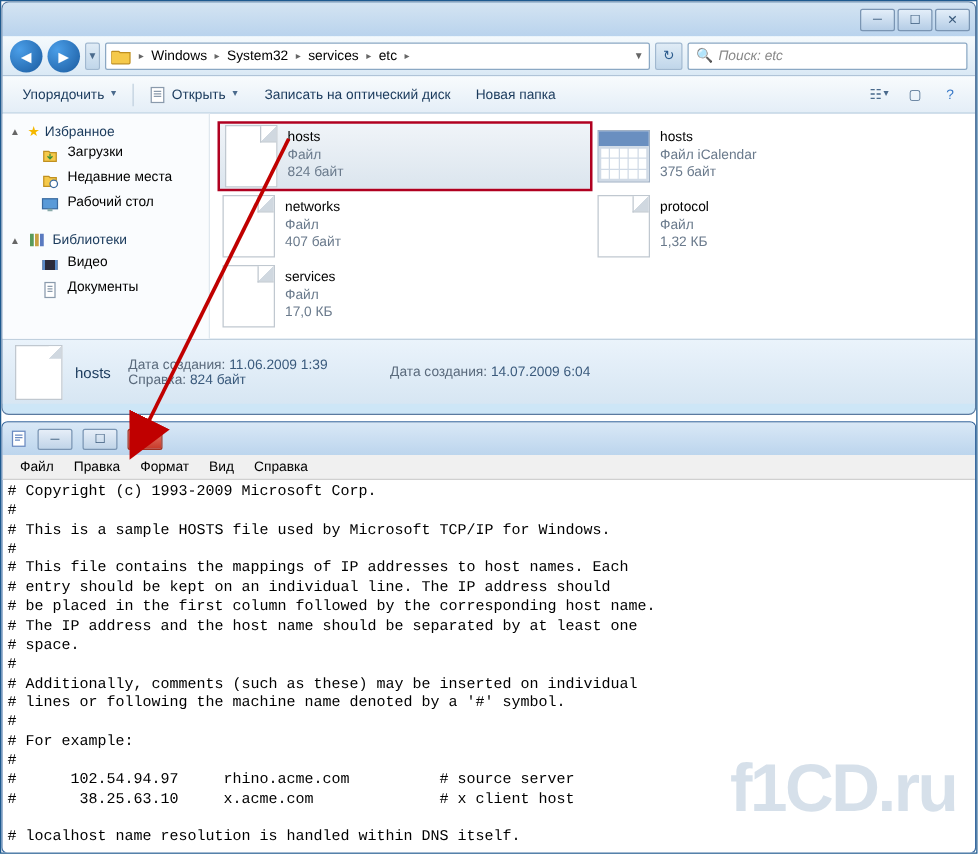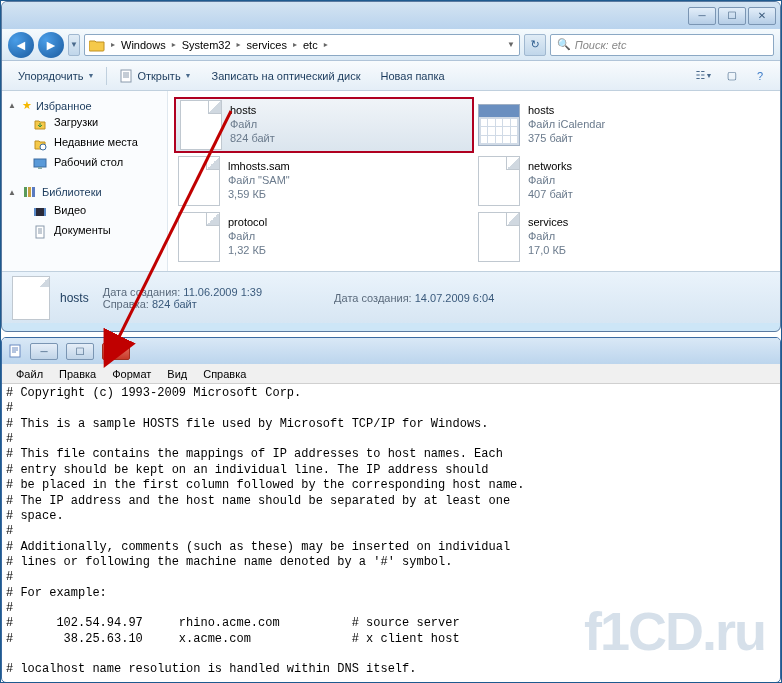--- a/index.html
+++ b/index.html
@@ -239,28 +239,20 @@
           </div>
           <div class="fileinfo">
             <span class="fname">hosts</span>
             <span class="ftype">Файл iCalendar</span>
             <span class="fsize">375 байт</span>
           </div>
         </div>
         <div class="fileitem">
           <div class="fileicon"></div>
           <div class="fileinfo">
-            <span class="fname">lmhosts.sam</span>
-            <span class="ftype">Файл "SAM"</span>
-            <span class="fsize">3,59 КБ</span>
-          </div>
-        </div>
-        <div class="fileitem">
-          <div class="fileicon"></div>
-          <div class="fileinfo">
             <span class="fname">networks</span>
             <span class="ftype">Файл</span>
             <span class="fsize">407 байт</span>
           </div>
         </div>
         <div class="fileitem">
           <div class="fileicon"></div>
           <div class="fileinfo">
             <span class="fname">protocol</span>
             <span class="ftype">Файл</span>
@@ -280,21 +272,21 @@
 
   <div class="detailsbar">
     <div class="bigicon"></div>
     <div>
       <div class="detname">hosts</div>
     </div>
     <div style="margin-left:4px">
       <div class="detrow"><span>Дата создания:</span> <span class="detval">11.06.2009 1:39</span></div>
       <div class="detrow"><span>Справка:</span> <span class="detval">824 байт</span></div>
     </div>
-    <div style="margin-left:62px">
+    <div style="margin-left:40px">
       <div class="detrow"><span>Дата создания:</span> <span class="detval">14.07.2009 6:04</span></div>
     </div>
   </div>
 </div>
 
 <svg class="redarrow" width="260" height="280" style="left:100px;top:100px">
   <defs>
       <marker id="ah" markerWidth="12" markerHeight="12" refX="2" refY="6" orient="auto">
         <path d="M0 0L12 6L0 12z" fill="#c00000"></path>
       </marker>

